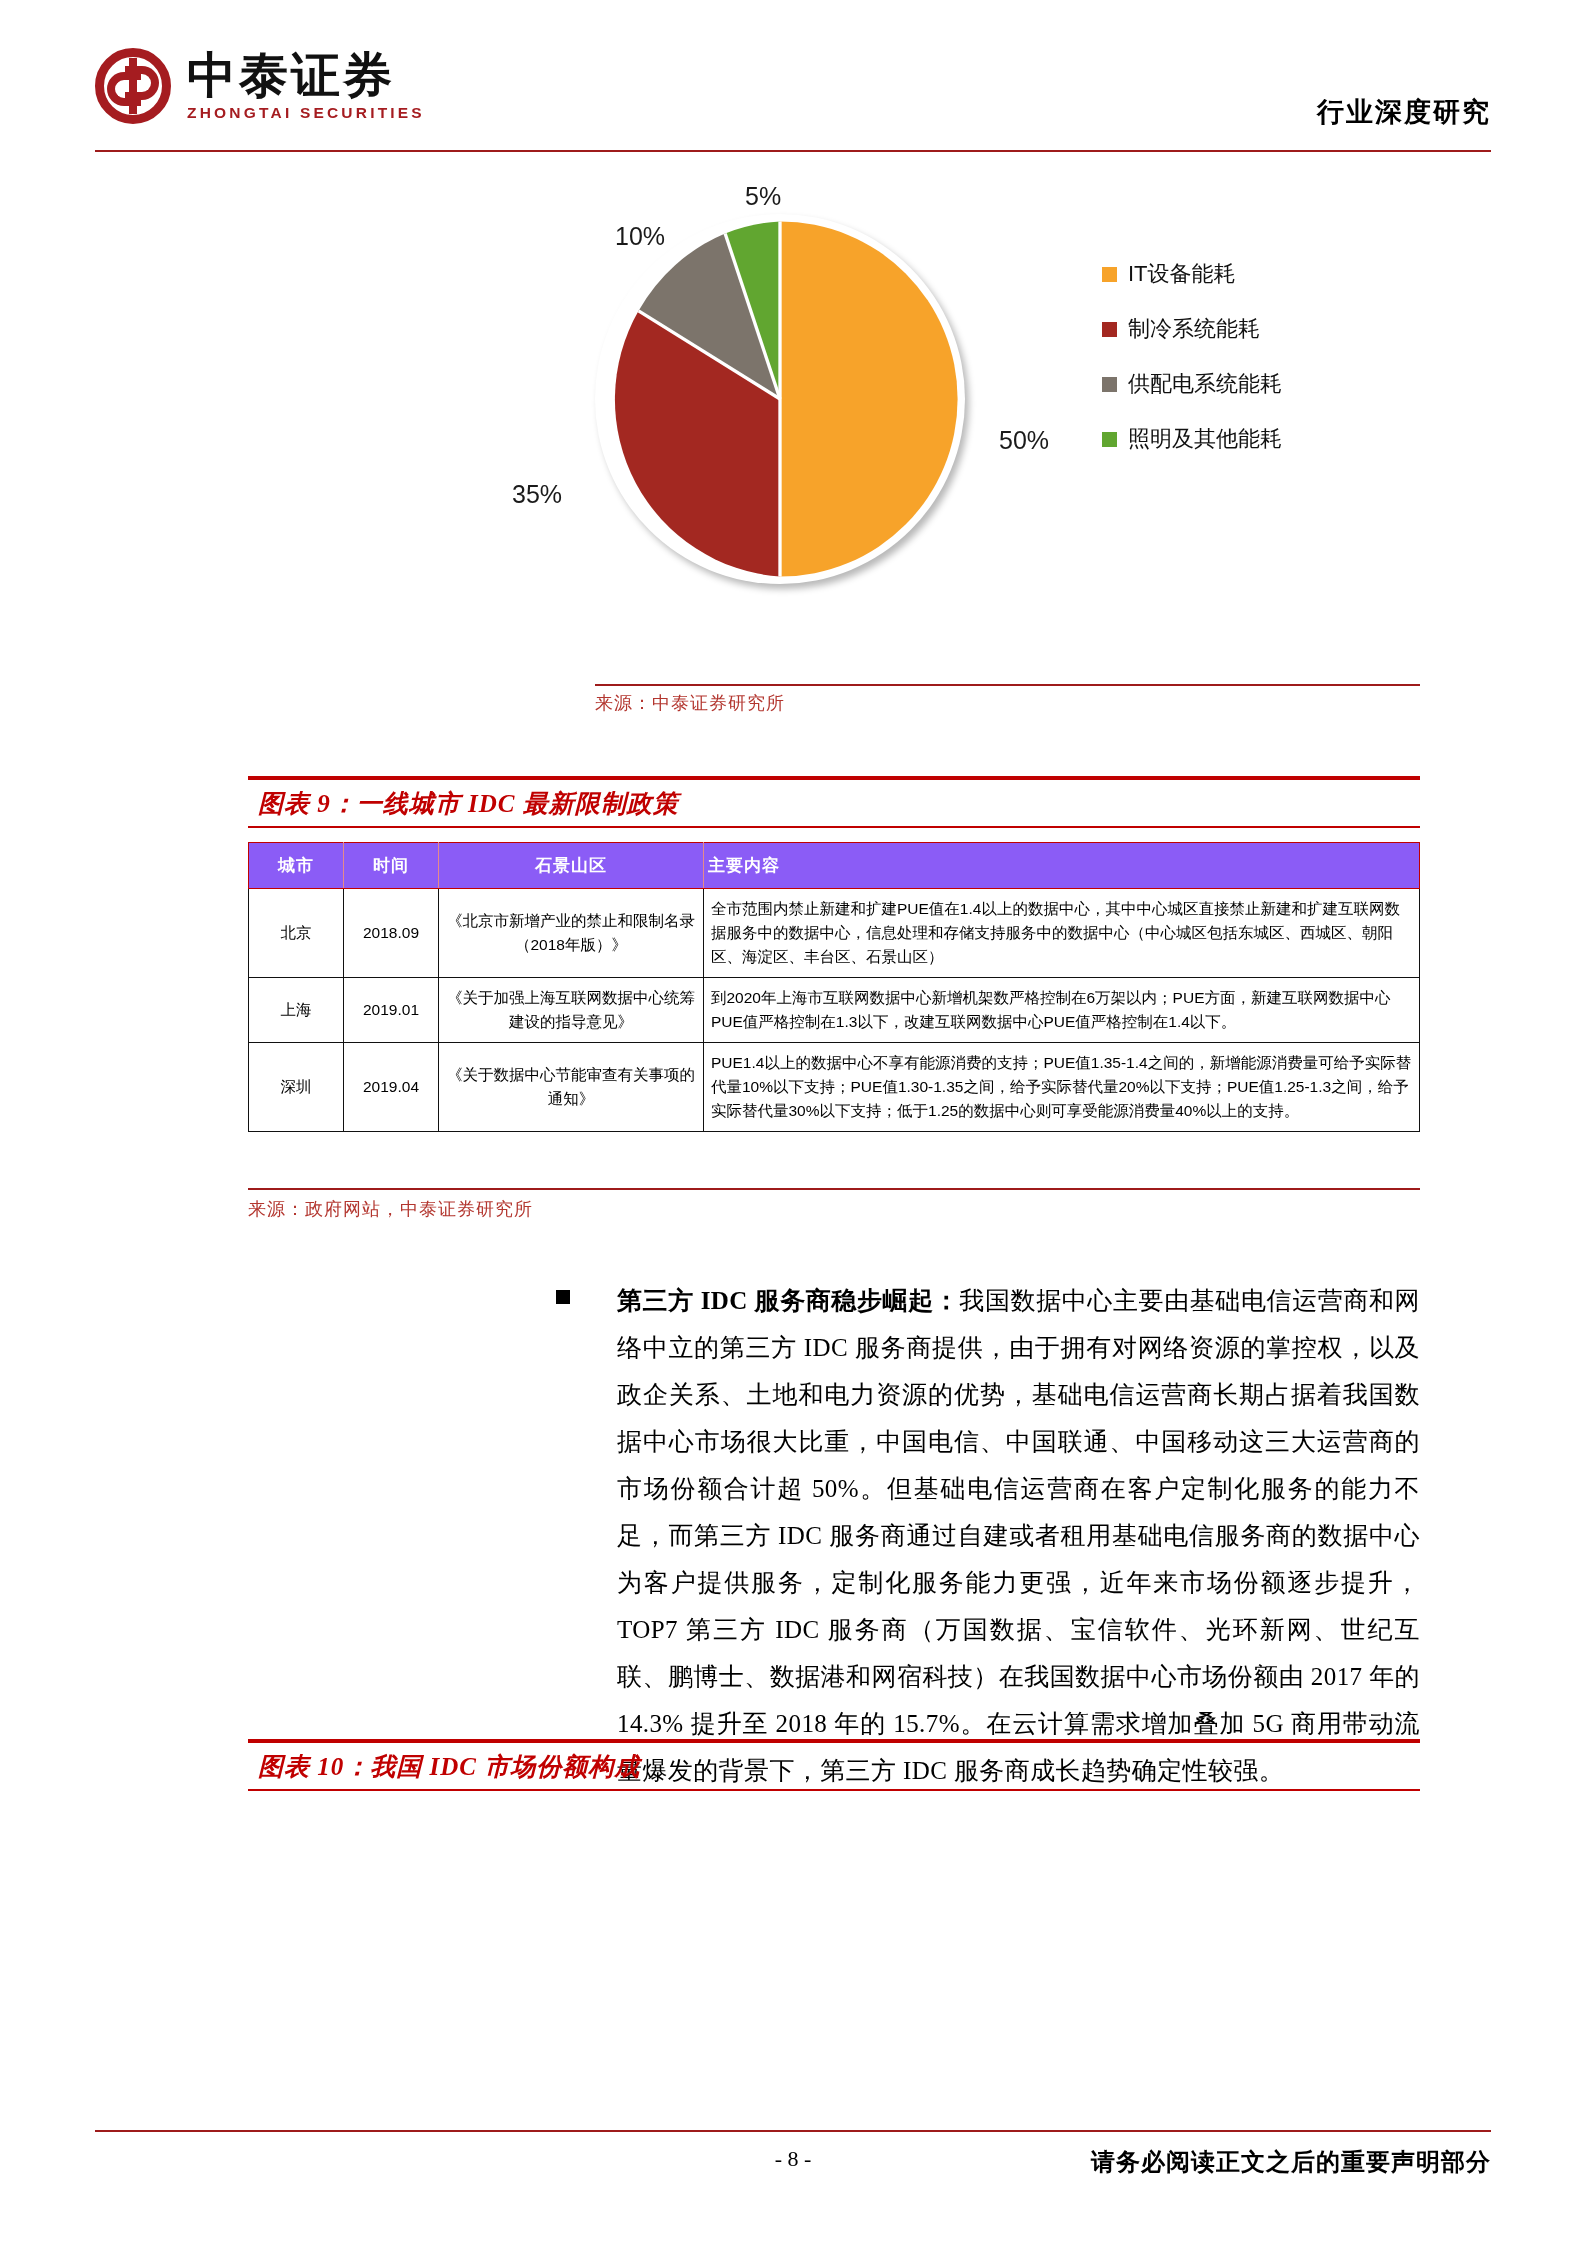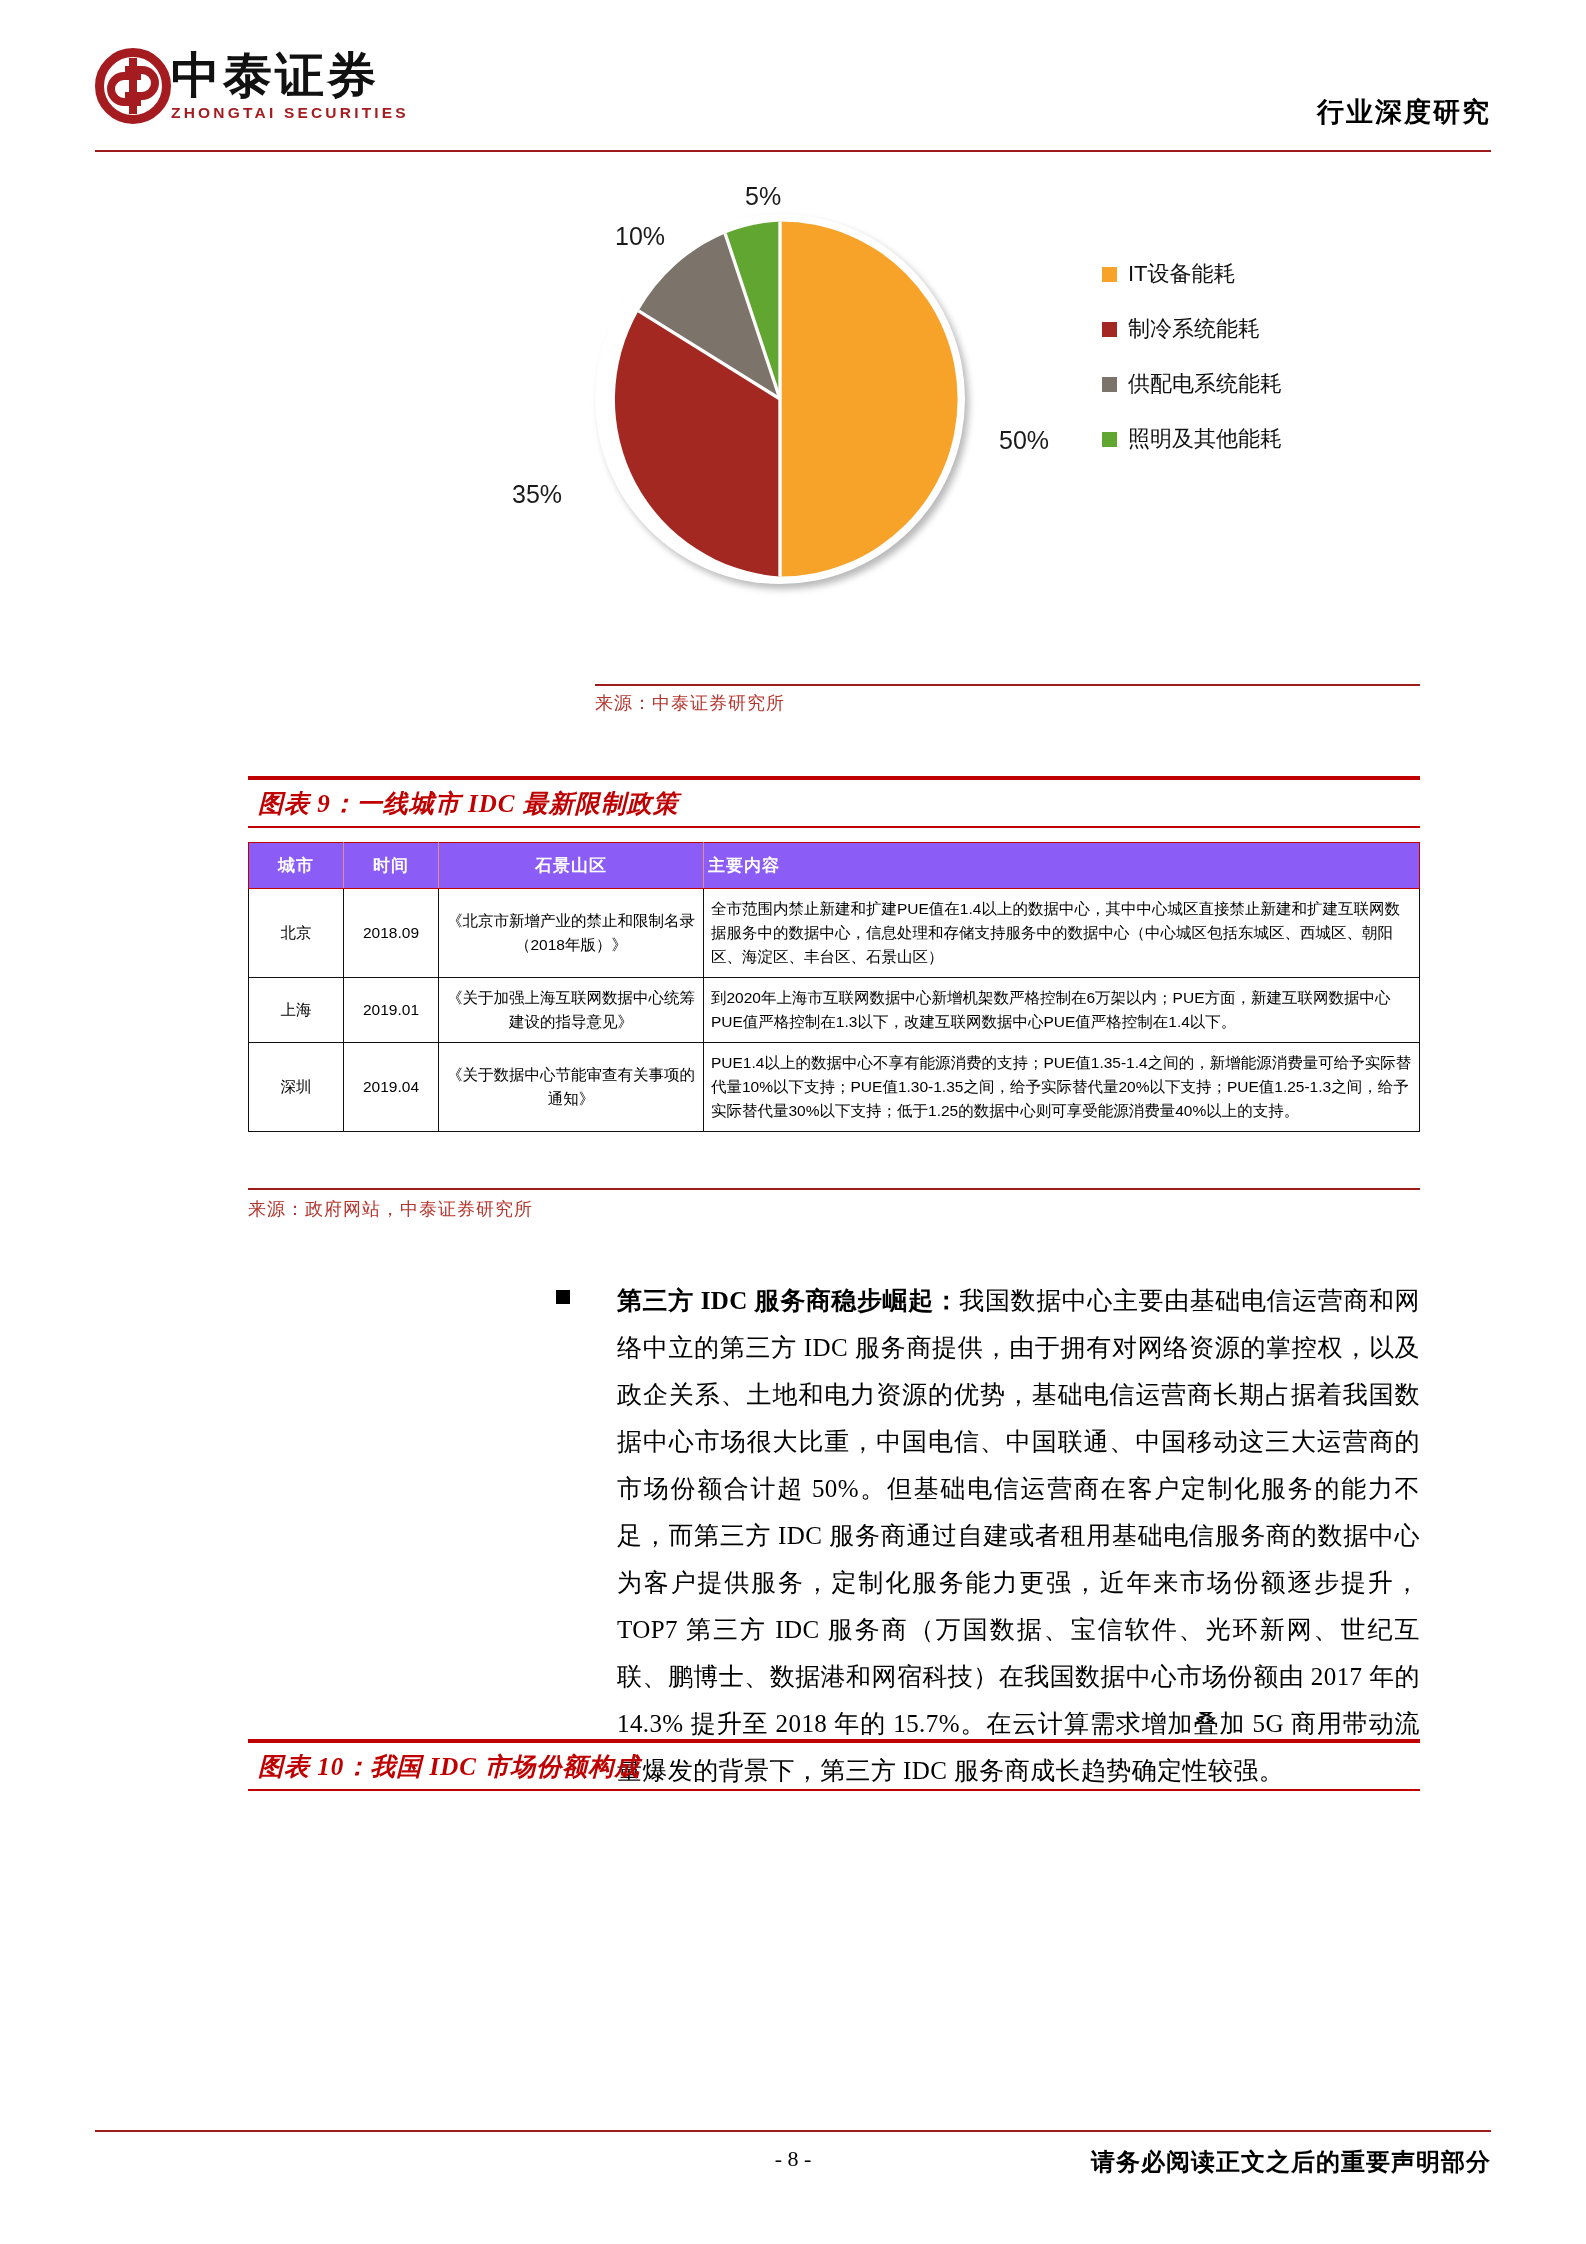--- a/index.html
+++ b/index.html
@@ -29,20 +29,21 @@
     left: 95px;
     right: 95px;
     height: 96px;
   }
   .logo-wrap {
     position: absolute;
     left: 0;
     top: 0;
     display: flex;
     align-items: center;
+    gap: 16px;
   }
   .logo-mark {
     width: 76px;
     height: 76px;
     position: relative;
     flex: 0 0 auto;
   }
   .logo-mark .ring {
     position: absolute;
     inset: 0;

